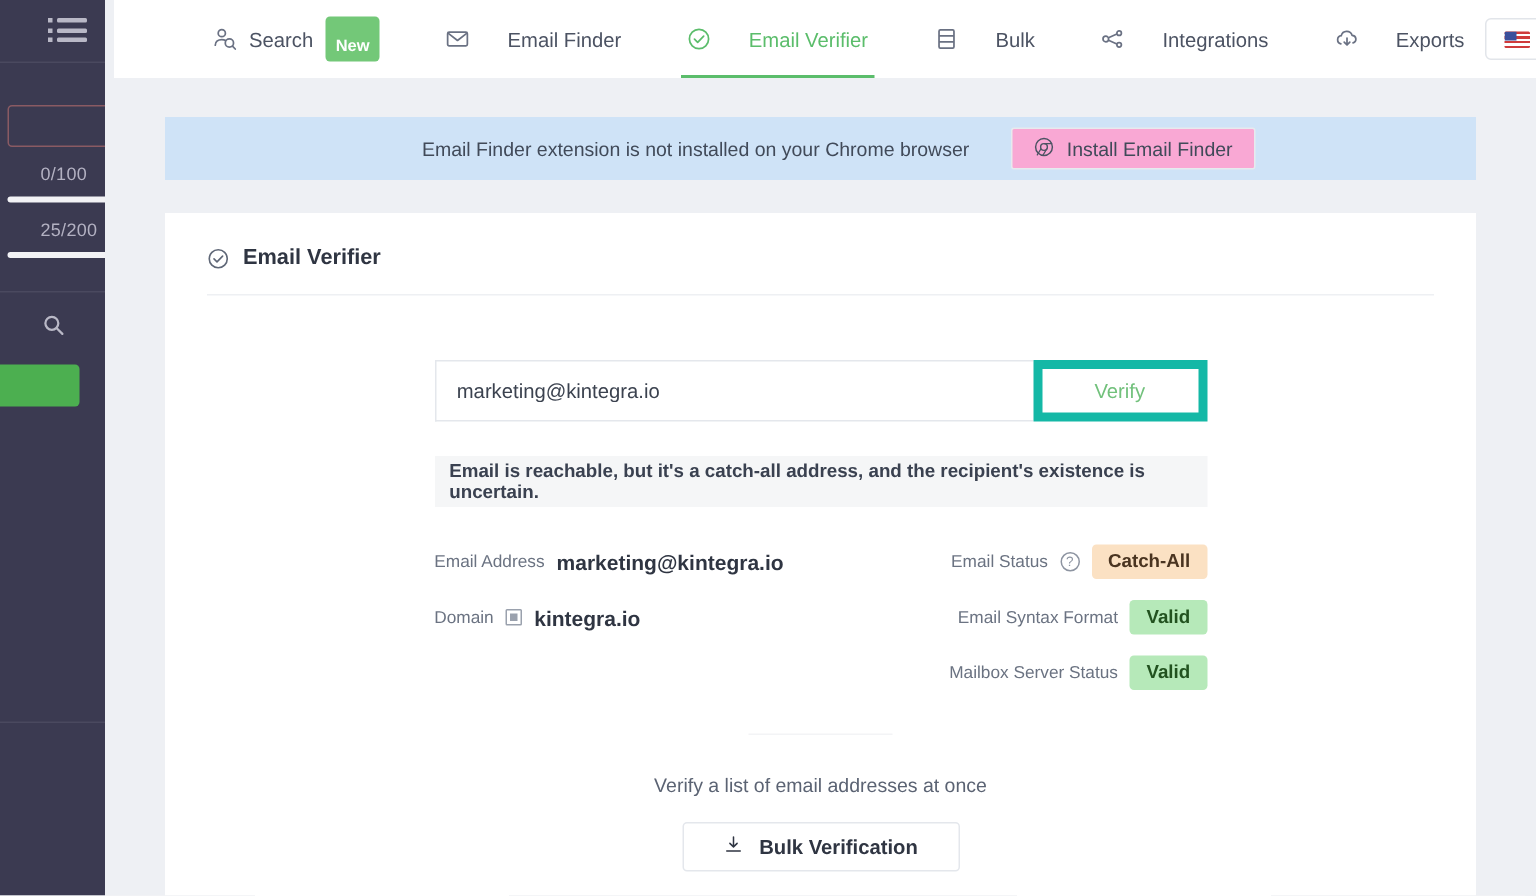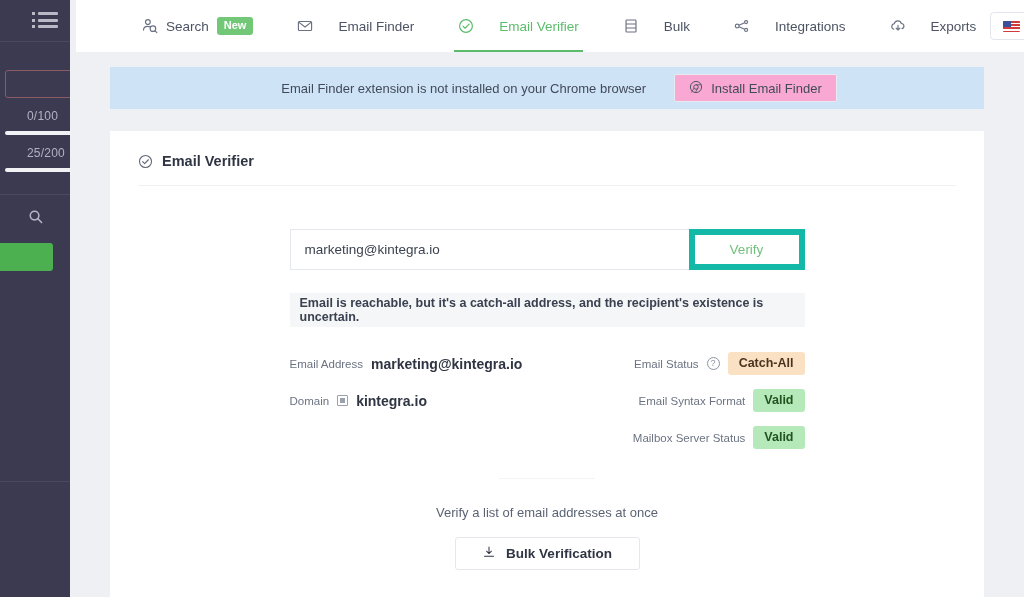--- a/index.html
+++ b/index.html
@@ -90,21 +90,21 @@
   .nav-item .ico { display: flex; align-items: center; color: #6a7183; }
   .nav-item.active { color: #5bbd6b; }
   .nav-item.active .ico { color: #5bbd6b; }
   .nav-item.active::after {
     content: ""; position: absolute; left: 10px; right: 10px; bottom: 0;
     height: 2.5px; background: #5bbd6b;
   }
   .badge-new {
     background: #73c878; color: #ffffff;
     font-size: 11px; font-weight: bold;
-    padding: 2px 7px 3px; border-radius: 3px;
+    padding: 14px 7px 3px; border-radius: 3px;
     line-height: 1.1;
   }
   .topbar-right {
     margin-left: auto; display: flex; align-items: center; gap: 8px;
     padding-right: 0px;
   }
   .chip {
     border: 1px solid #e2e5ea; border-radius: 4px;
     height: 28px; display: flex; align-items: center; gap: 7px;
     padding: 0 12px; font-size: 13px; color: #6b7382; background: #fff;
@@ -121,21 +121,21 @@
   }
   .chip-user { padding-right: 4px; }
 
   
   .content {
     position: absolute; left: 70px; top: 52px; right: 0; bottom: 0;
     background: #eef0f4;
     overflow: hidden;
   }
   .ext-banner {
-    margin: 15px 40px 0 40px;
+    margin: 26px 40px 0 40px;
     background: #cfe3f7;
     height: 42px;
     display: flex; align-items: center; justify-content: center; gap: 28px;
     font-size: 13px; color: #414a59; padding-left: 24px;
   }
   .ext-btn {
     background: #f9a8d4; border: 1px solid #e7eaee; border-radius: 2px;
     height: 28px; display: flex; align-items: center; gap: 8px;
     padding: 0 14px; font-size: 13px; color: #414a59; cursor: pointer;
   }

